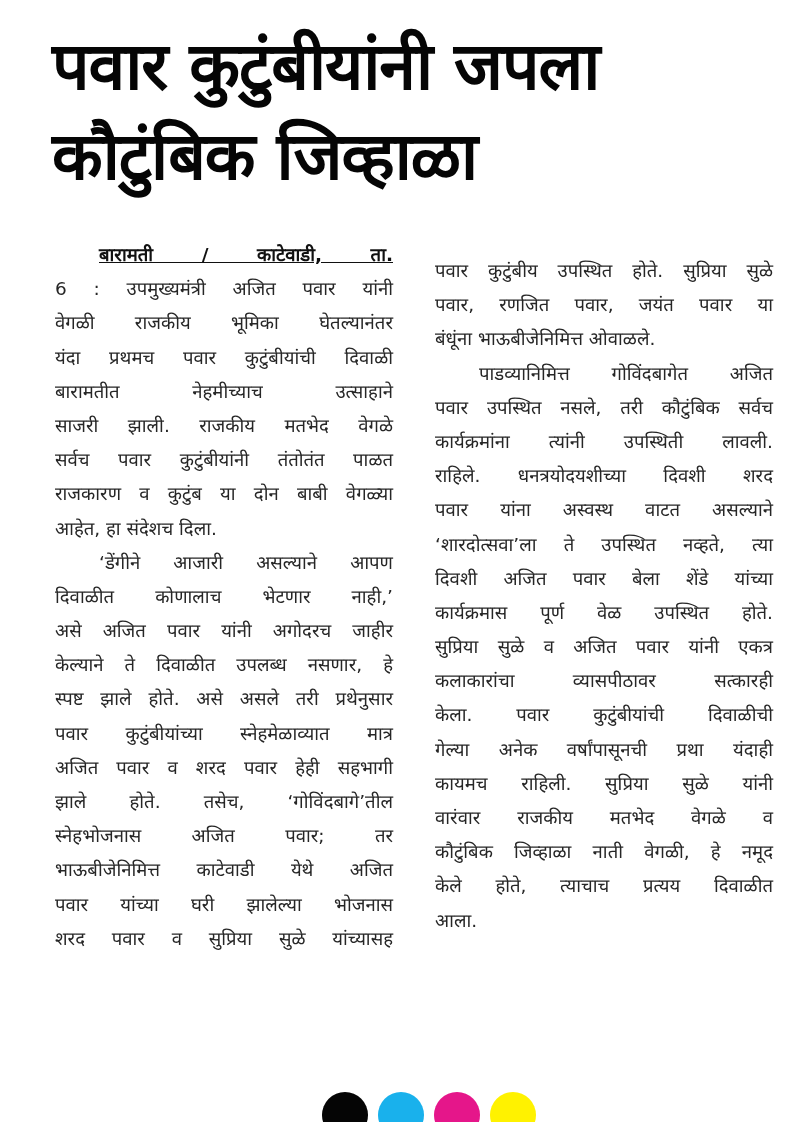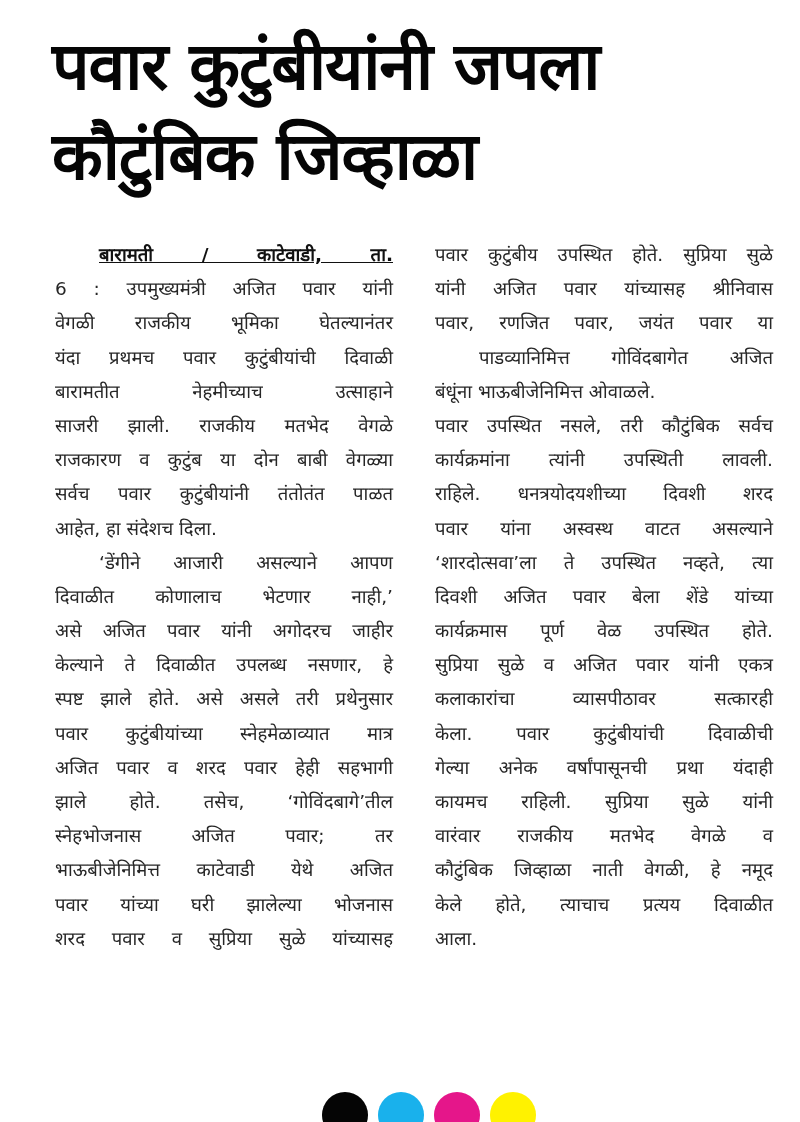--- a/index.html
+++ b/index.html
@@ -42,21 +42,21 @@
     .column {
       position: absolute;
       top: 238px;
       width: 338px;
       font-family: "DejaVu Sans", sans-serif;
       font-size: 18.5px;
       line-height: 34.2px;
       color: #262626;
     }
     .col-left { left: 55px; }
-    .col-right { left: 435px; }
+    .col-right { left: 435px; margin-top: 16px; }
     .dateline {
       font-weight: bold;
       color: #111;
       text-decoration: underline;
     }
     .line {
       display: block;
       white-space: nowrap;
       text-align: justify;
       text-align-last: justify;
@@ -93,42 +93,41 @@
     <span class="hl-line">कौटुंबिक जिव्हाळा</span>
   </h1>
 
   <div class="column col-left" id="col-left">
       <span class="line indent dateline">बारामती / काटेवाडी, ता.</span>
       <span class="line">6 : उपमुख्यमंत्री अजित पवार यांनी</span>
       <span class="line">वेगळी राजकीय भूमिका घेतल्यानंतर</span>
       <span class="line">यंदा प्रथमच पवार कुटुंबीयांची दिवाळी</span>
       <span class="line">बारामतीत नेहमीच्याच उत्साहाने</span>
       <span class="line">साजरी झाली. राजकीय मतभेद वेगळे</span>
+      <span class="line">सर्वच पवार कुटुंबीयांनी तंतोतंत पाळत</span>
       <span class="line">राजकारण व कुटुंब या दोन बाबी वेगळ्या</span>
-      <span class="line">सर्वच पवार कुटुंबीयांनी तंतोतंत पाळत</span>
       <span class="line last">आहेत, हा संदेशच दिला.</span>
       <span class="line indent">‘डेंगीने आजारी असल्याने आपण</span>
       <span class="line">दिवाळीत कोणालाच भेटणार नाही,’</span>
       <span class="line">असे अजित पवार यांनी अगोदरच जाहीर</span>
       <span class="line">केल्याने ते दिवाळीत उपलब्ध नसणार, हे</span>
       <span class="line">स्पष्ट झाले होते. असे असले तरी प्रथेनुसार</span>
       <span class="line">पवार कुटुंबीयांच्या स्नेहमेळाव्यात मात्र</span>
       <span class="line">अजित पवार व शरद पवार हेही सहभागी</span>
       <span class="line">झाले होते. तसेच, ‘गोविंदबागे’तील</span>
       <span class="line">स्नेहभोजनास अजित पवार; तर</span>
       <span class="line">भाऊबीजेनिमित्त काटेवाडी येथे अजित</span>
       <span class="line">पवार यांच्या घरी झालेल्या भोजनास</span>
       <span class="line">शरद पवार व सुप्रिया सुळे यांच्यासह</span>
     </div>
   <div class="column col-right" id="col-right">
       <span class="line">पवार कुटुंबीय उपस्थित होते. सुप्रिया सुळे</span>
-      <span class="line">यांनी अजित पवार यांच्यासह श्रीनिवास</span>
       <span class="line">पवार, रणजित पवार, जयंत पवार या</span>
+      <span class="line last">बंधूंना भाऊबीजेनिमित्त ओवाळले.</span>
       <span class="line indent">पाडव्यानिमित्त गोविंदबागेत अजित</span>
-      <span class="line last">बंधूंना भाऊबीजेनिमित्त ओवाळले.</span>
       <span class="line">पवार उपस्थित नसले, तरी कौटुंबिक सर्वच</span>
       <span class="line">कार्यक्रमांना त्यांनी उपस्थिती लावली.</span>
       <span class="line">राहिले. धनत्रयोदयशीच्या दिवशी शरद</span>
       <span class="line">पवार यांना अस्वस्थ वाटत असल्याने</span>
       <span class="line">‘शारदोत्सवा’ला ते उपस्थित नव्हते, त्या</span>
       <span class="line">दिवशी अजित पवार बेला शेंडे यांच्या</span>
       <span class="line">कार्यक्रमास पूर्ण वेळ उपस्थित होते.</span>
       <span class="line">सुप्रिया सुळे व अजित पवार यांनी एकत्र</span>
       <span class="line">कलाकारांचा व्यासपीठावर सत्कारही</span>
       <span class="line">केला. पवार कुटुंबीयांची दिवाळीची</span>

